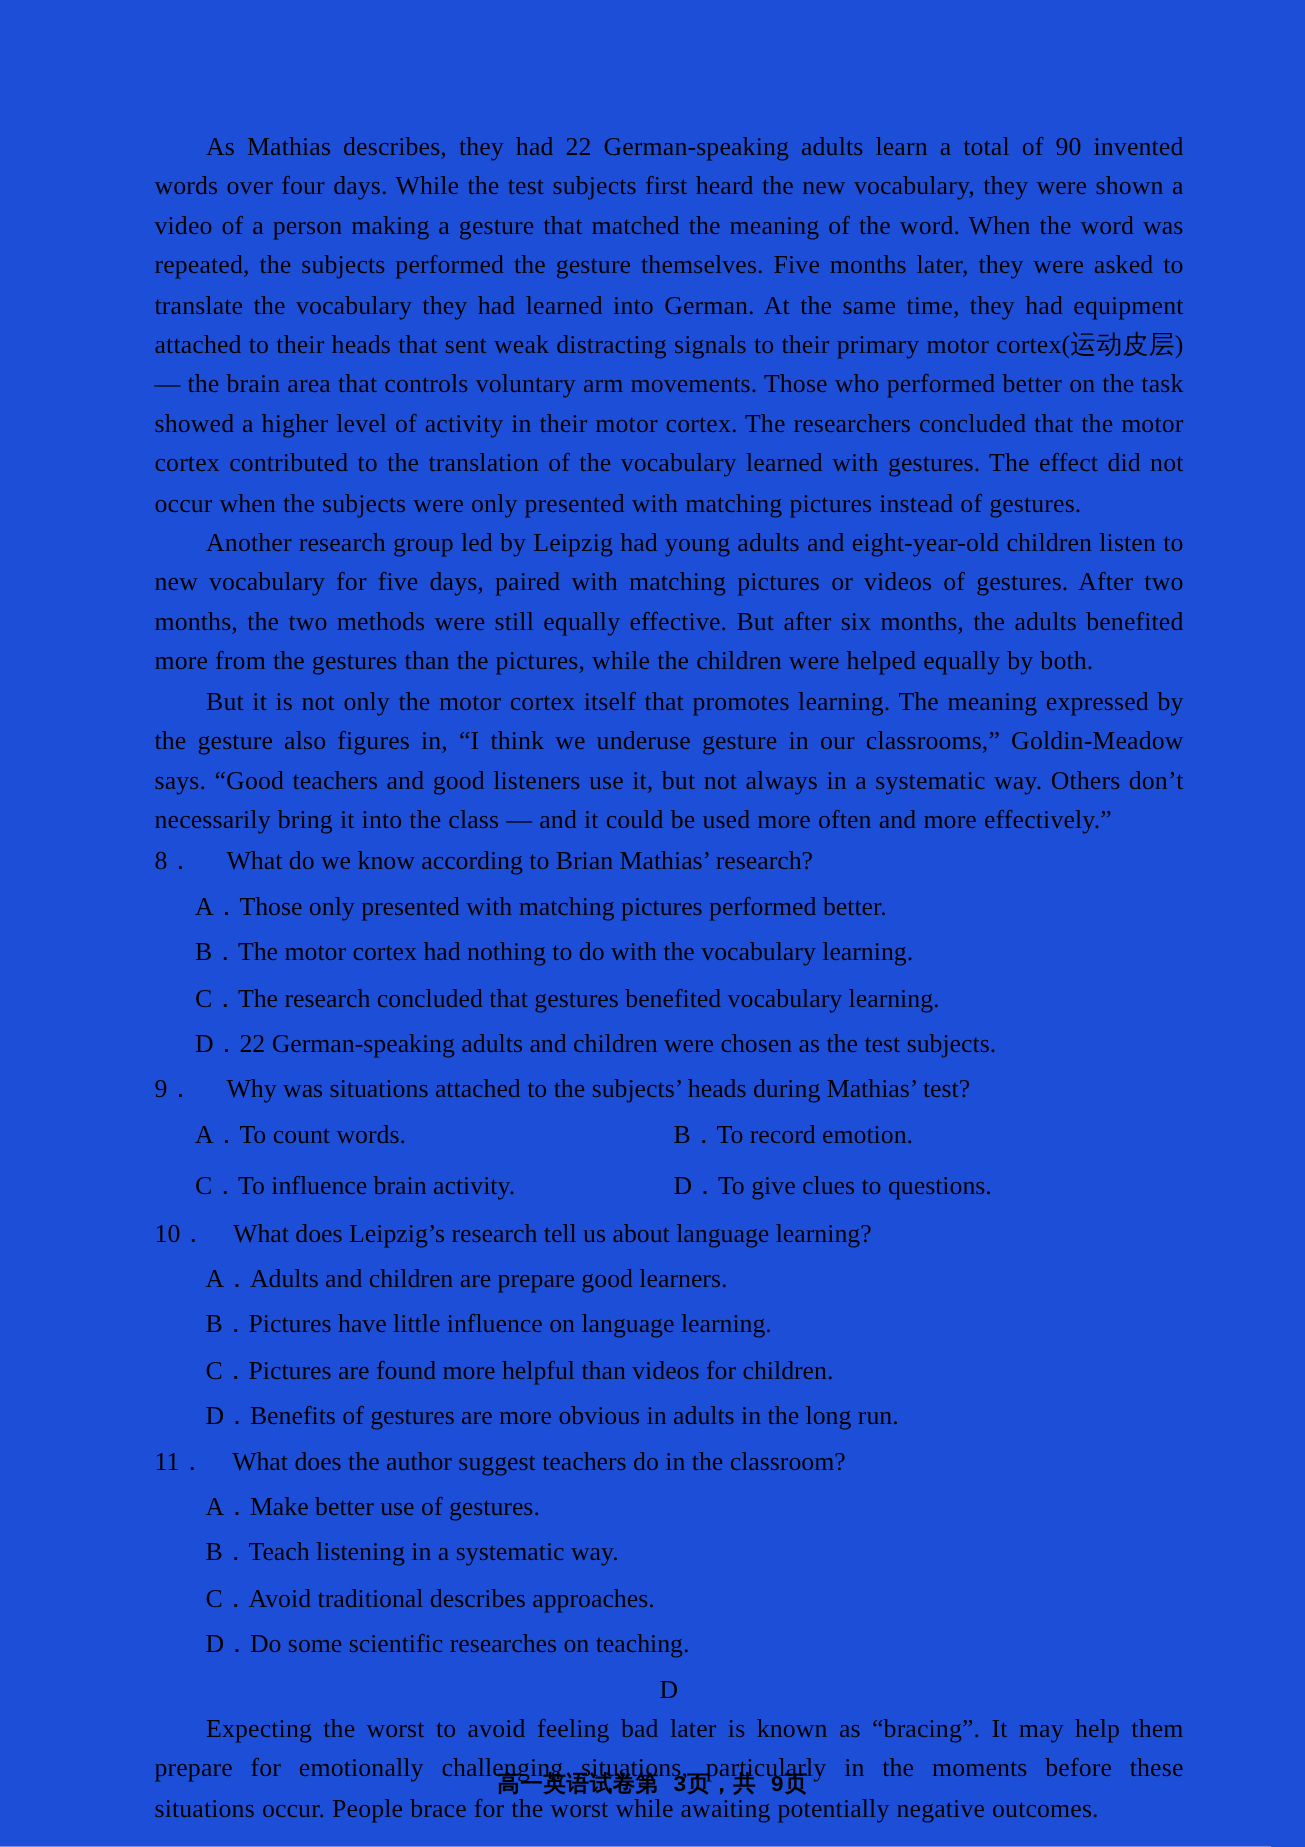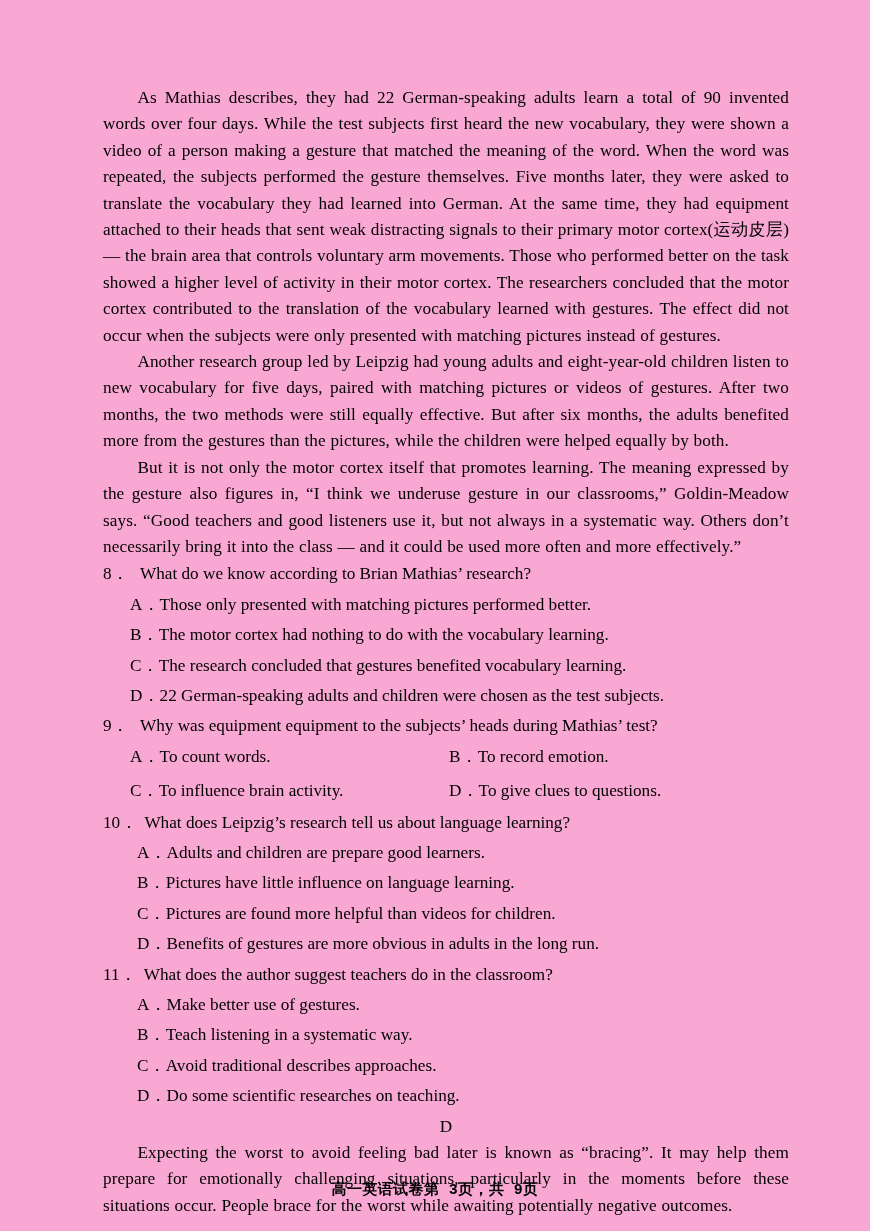--- a/index.html
+++ b/index.html
@@ -15,21 +15,21 @@
     color: #000000;
     overflow: hidden;
   }
 
   .page {
     position: absolute;
     left: 0;
     top: 0;
     width: 870px;
     height: 1231px;
-    background: #f9a8d4;
+    background: #1d4ed8;
   }
 
   .content {
     position: absolute;
     left: 103px;
     top: 85px;
     width: 686px;
   }
 
   
@@ -71,21 +71,21 @@
     white-space: nowrap;
   }
   .q-num {
     display: inline-block;
     min-width: 30px;
   }
   .q-num.wide {
     min-width: 30px;
   }
   .q-stem .q-text {
-    margin-left: 7px;
+    margin-left: 18px;
   }
 
   .options {
     margin: 0;
     padding: 0;
     list-style: none;
   }
   .opt {
     font-size: 17.2px;
     line-height: 26.4px;
@@ -156,21 +156,21 @@
       <p class="q-stem"><span class="q-num">8．</span><span class="q-text">What do we know according to Brian Mathias’ research?</span></p>
       <ul class="options col1">
         <li class="opt"><span class="opt-letter">A．</span><span class="opt-text">Those only presented with matching pictures performed better.</span></li>
         <li class="opt"><span class="opt-letter">B．</span><span class="opt-text">The motor cortex had nothing to do with the vocabulary learning.</span></li>
         <li class="opt"><span class="opt-letter">C．</span><span class="opt-text">The research concluded that gestures benefited vocabulary learning.</span></li>
         <li class="opt"><span class="opt-letter">D．</span><span class="opt-text">22 German-speaking adults and children were chosen as the test subjects.</span></li>
       </ul>
     </div>
 
     <div class="question-block">
-      <p class="q-stem"><span class="q-num">9．</span><span class="q-text">Why was equipment equipment to the subjects’ heads during Mathias’ test?</span></p>
+      <p class="q-stem"><span class="q-num">9．</span><span class="q-text">Why was situations attached to the subjects’ heads during Mathias’ test?</span></p>
       <div class="options col2">
         <div class="opt-row">
           <div class="opt first"><span class="opt-letter">A．</span><span class="opt-text">To count words.</span></div>
           <div class="opt"><span class="opt-letter">B．</span><span class="opt-text">To record emotion.</span></div>
         </div>
         <div class="opt-row">
           <div class="opt first"><span class="opt-letter">C．</span><span class="opt-text">To influence brain activity.</span></div>
           <div class="opt"><span class="opt-letter">D．</span><span class="opt-text">To give clues to questions.</span></div>
         </div>
       </div>

